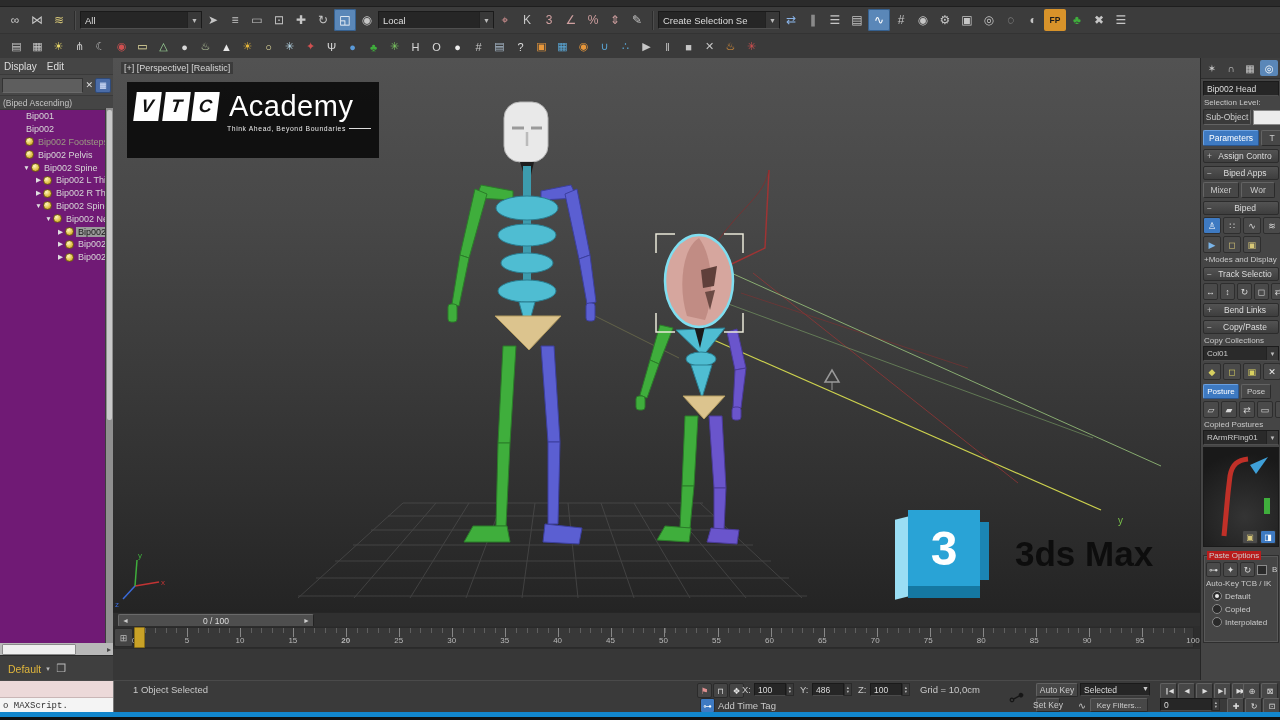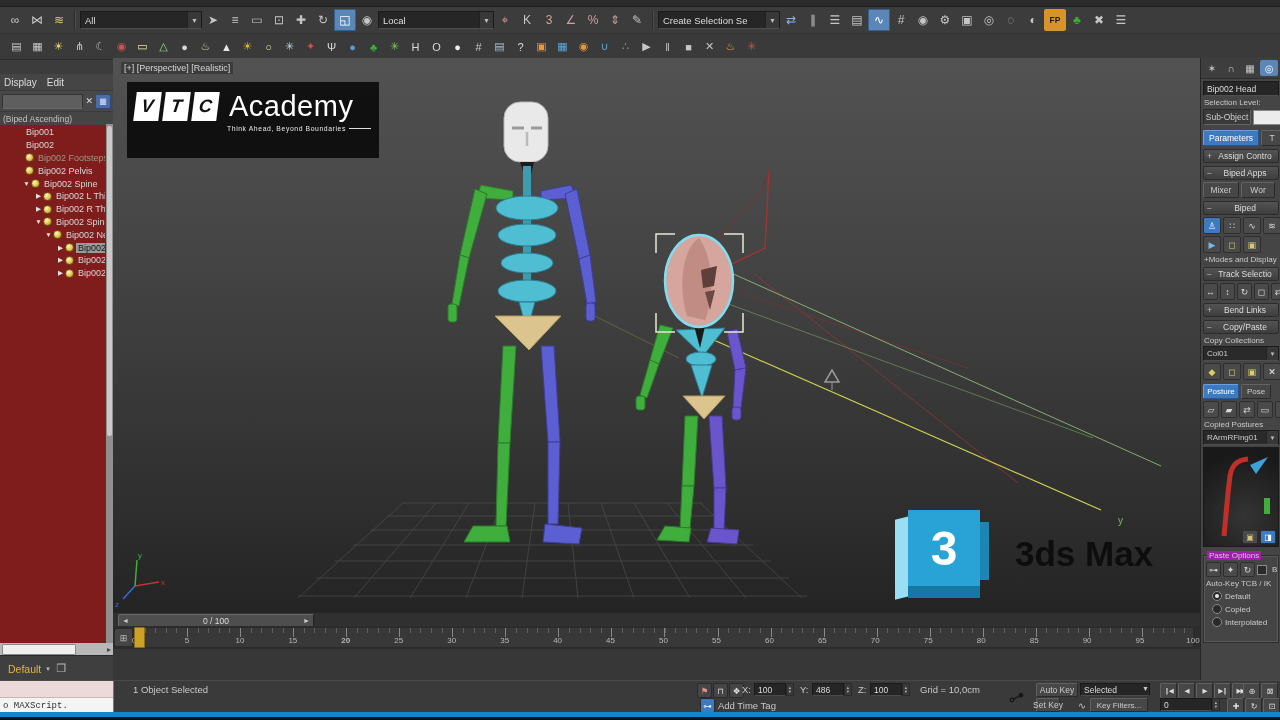--- a/index.html
+++ b/index.html
@@ -11,21 +11,21 @@
   #toolbar2{left:0;top:33px;width:1280px;height:25px;display:flex;align-items:center;padding-left:6px;background:#3a3a3a;border-top:1px solid #333;border-bottom:1px solid #2b2b2b;}
   .tbgroup{display:flex;align-items:center;}
   .tbi{width:22px;height:22px;display:flex;align-items:center;justify-content:center;font-size:12px;color:#c6c6c6;border-radius:2px;flex:none;}
   #toolbar2 .tbi{width:21px;height:20px;font-size:11px;}
   .tbi.active{background:#5a87b8;box-shadow:inset 0 0 0 1px #35608f;color:#fff;}
   .tbi.boxed{background:#d8932a;color:#1d1d1d;font-weight:bold;font-size:8.5px;}
   .sep{width:0;height:19px;border-left:1px solid #2c2c2c;border-right:1px solid #4d4d4d;margin:0 4px;flex:none;}
   .combo{height:16px;background:#262626;border:1px solid #1a1a1a;border-bottom-color:#4f4f4f;display:flex;align-items:center;font-size:9.5px;color:#ddd;padding-left:4px;border-radius:1px;flex:none;}
   .combo .arrow{margin-left:auto;width:13px;height:100%;background:#383838;border-left:1px solid #222;display:flex;align-items:center;justify-content:center;font-size:7px;color:#bbb;}
   
-  #left-panel{left:0;top:74px;width:113px;height:585px;background:#7f1d1d;border-right:3px solid #fca5a5;}
+  #left-panel{left:0;top:58px;width:113px;height:585px;background:#701a75;border-right:3px solid #fca5a5;}
   .lp-menu{height:16px;background:#454545;display:flex;align-items:center;gap:10px;padding-left:4px;font-size:10px;color:#ddd;border-bottom:1px solid #3a3a3a;}
   .lp-search{height:20px;display:flex;align-items:center;gap:2px;padding:0 2px;background:#484848;}
   .lp-field{flex:1;height:13px;background:#5e5e5e;border:1px solid #333;border-bottom-color:#6a6a6a;}
   .lp-x{font-size:9px;color:#ddd;}
   .lp-gear{width:14px;height:13px;background:#4a6ca8;border:1px solid #2f4a78;color:#dfe8ff;font-size:8px;display:flex;align-items:center;justify-content:center;border-radius:2px;}
   .lp-header{height:13px;background:#454545;border-top:1px solid #3a3a3a;border-bottom:1px solid #3a3a3a;font-size:8.5px;color:#c4c4c4;display:flex;align-items:center;padding-left:3px;white-space:nowrap;overflow:hidden;}
   .trow{height:12.8px;display:flex;align-items:center;font-size:9px;color:#d6d6d6;white-space:nowrap;overflow:hidden;}
   .tarrow{width:9px;font-size:6.5px;color:#e0e0e0;flex:none;text-align:center;}
   .tarrow.down::before{content:"▼";}
   .tarrow.right::before{content:"▶";}
@@ -87,21 +87,21 @@
   .whitebox{width:34px;height:13px;background:#ececec;border:1px solid #888;flex:none;}
   .roll{height:12px;background:linear-gradient(#535353,#3e3e3e);border:1px solid #2c2c2c;border-radius:2px;display:flex;align-items:center;font-size:8.5px;color:#ddd;padding:0 3px;margin:3px 2px 0;white-space:nowrap;overflow:hidden;}
   .roll .pm{width:8px;color:#bbb;flex:none;}
   .roll .rt{margin:0 auto;}
   .ism{width:16px;height:15px;background:#4a4a4a;border:1px solid #2e2e2e;display:flex;align-items:center;justify-content:center;font-size:9px;color:#d8d8d8;border-radius:2px;flex:none;}
   .ism.active{background:#3e7ac2;color:#fff;}
   .cp-combo{margin:1px 2px 0;height:13px;background:#2a2a2a;border:1px solid #1c1c1c;border-bottom-color:#4f4f4f;color:#ccc;font-size:8px;display:flex;align-items:center;padding-left:3px;white-space:nowrap;overflow:hidden;}
   .cp-combo .arrow{margin-left:auto;width:11px;height:100%;background:#383838;border-left:1px solid #222;display:flex;align-items:center;justify-content:center;font-size:6px;color:#bbb;flex:none;}
   .canvas{margin:2px 2px 0;height:98px;background:radial-gradient(circle at 55% 70%,#343434,#191919 80%);border:1px solid #1a1a1a;position:relative;}
   .group{margin:8px 2px 0;border:1px solid #2e2e2e;box-shadow:0 0 0 1px #585858 inset;position:relative;padding:6px 2px 3px;}
-  .group-title{position:absolute;top:-5px;left:3px;background:#a21caf;font-size:8px;color:#ccc;padding:0 2px;white-space:nowrap;text-align:right;}
+  .group-title{position:absolute;top:-5px;left:3px;background:#b91c1c;font-size:8px;color:#ccc;padding:0 2px;white-space:nowrap;text-align:right;}
   .radio{width:8px;height:8px;border-radius:50%;background:#2a2a2a;border:1px solid #8a8a8a;position:relative;flex:none;}
   .radio.on::after{content:"";position:absolute;inset:2px;background:#e8e8e8;border-radius:50%;}
   .check{width:8px;height:8px;background:#2a2a2a;border:1px solid #8a8a8a;flex:none;}
   .rlabel{font-size:8px;color:#ccc;margin-left:3px;white-space:nowrap;}
   
   #statusbar{left:0;top:680px;width:1280px;height:32px;background:#3a3a3a;border-top:1px solid #4a4a4a;}
   #msl{position:absolute;left:0;top:0;width:113px;height:32px;border-right:1px solid #777;}
   .msl-pink{height:16px;background:#ecd9d9;border-bottom:1px solid #c9b6b6;}
   .msl-white{height:15px;background:#f4f4f4;display:flex;align-items:center;padding-left:3px;font-family:"Liberation Mono",monospace;font-size:9px;color:#333;white-space:nowrap;overflow:hidden;}
   .sb-text{position:absolute;font-size:9.5px;color:#c9c9c9;white-space:nowrap;}

